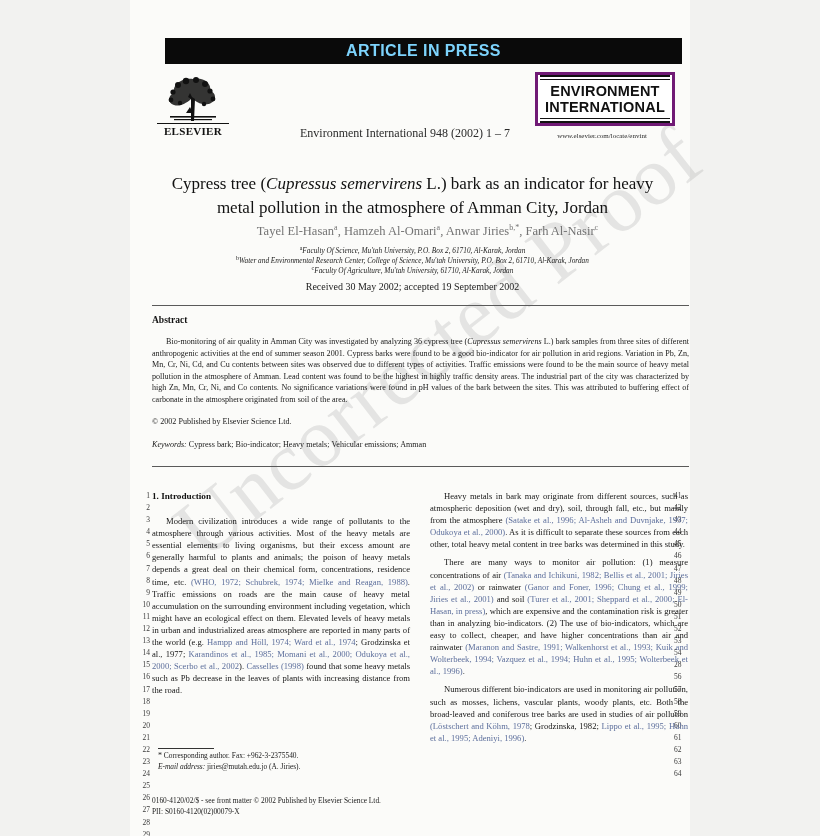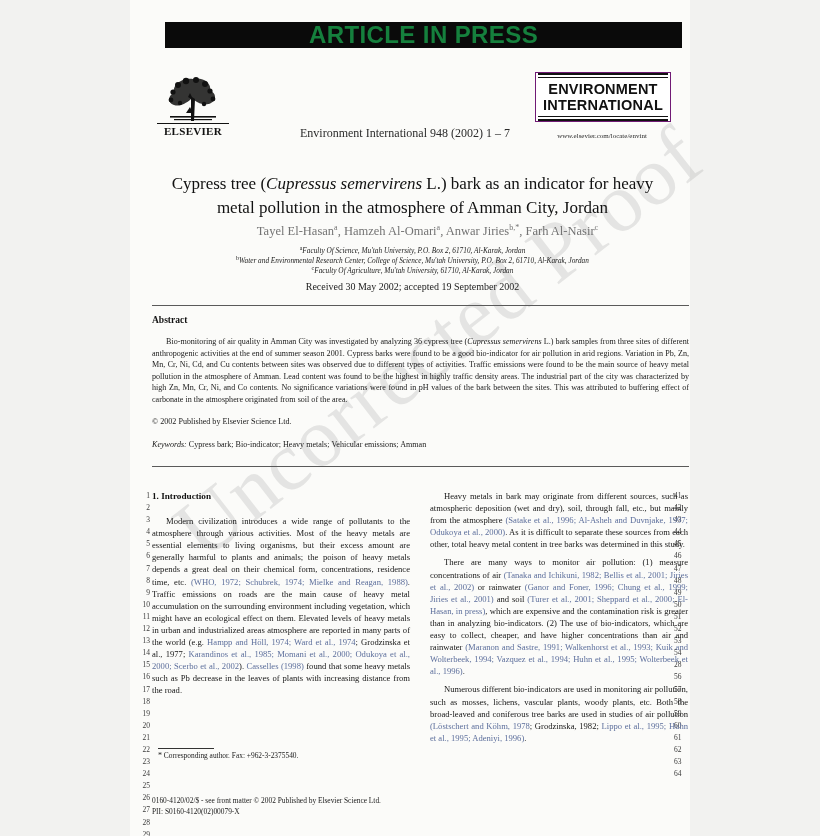--- a/index.html
+++ b/index.html
@@ -41,28 +41,28 @@
     z-index: 5;
     letter-spacing: 1px;
   }
 
   .content { position: relative; z-index: 10; }
 
   
   .aip-banner {
     position: absolute;
     left: 165px;
-    top: 22px;
+    top: 38px;
     width: 517px;
     height: 26px;
     background: #0a0a0a;
-    color: #15803d;
+    color: #7dd3fc;
     font-family: "Liberation Sans", sans-serif;
     font-weight: bold;
-    font-size: 24px;
+    font-size: 16px;
     letter-spacing: 0.4px;
     display: flex;
     align-items: center;
     justify-content: center;
   }
 
   
   .hdr { position: absolute; left: 130px; top: 70px; width: 560px; height: 80px; }
 
   .elsevier-logo {
@@ -101,21 +101,21 @@
     font-size: 12px;
     color: #2b2b2b;
   }
 
   .env-int-box {
     position: absolute;
     left: 405px;
     top: 2px;
     width: 134px;
     background: #ffffff;
-    border: 1px solid #701a75;
+    border: 3px solid #701a75;
     padding: 0;
   }
   .env-rule-top {
     border-top: 2.5px solid #111;
     border-bottom: 1px solid #111;
     height: 2px;
     margin: 0 2px 3px 2px;
   }
   .env-line {
     font-family: "Liberation Sans", sans-serif;
@@ -443,20 +443,21 @@
 
     <div class="col col-right">
       <p class="para"><span>Heavy metals in bark may originate from different sources, such as atmospheric deposition (wet and dry), soil, through fall, etc., but mainly from the atmosphere </span><span class="cite">(Satake et al., 1996; Al-Asheh and Duvnjake, 1997; Odukoya et al., 2000)</span><span>. As it is difficult to separate these sources from each other, total heavy metal content in tree barks was determined in this study.</span></p>
       <p class="para"><span>There are many ways to monitor air pollution: (1) measure concentrations of air </span><span class="cite">(Tanaka and Ichikuni, 1982; Bellis et al., 2001; Jiries et al., 2002)</span><span> or rainwater </span><span class="cite">(Ganor and Foner, 1996; Chung et al., 1999; Jiries et al., 2001)</span><span> and soil </span><span class="cite">(Turer et al., 2001; Sheppard et al., 2000; El-Hasan, in press)</span><span>, which are expensive and the contamination risk is greater than in analyzing bio-indicators. (2) The use of bio-indicators, which are easy to collect, cheaper, and have higher concentrations than air and rainwater </span><span class="cite">(Maranon and Sastre, 1991; Walkenhorst et al., 1993; Kuik and Wolterbeek, 1994; Vazquez et al., 1994; Huhn et al., 1995; Wolterbeek et al., 1996)</span><span>.</span></p>
       <p class="para"><span>Numerous different bio-indicators are used in monitoring air pollution, such as mosses, lichens, vascular plants, woody plants, etc. Both the broad-leaved and coniferous tree barks are used in studies of air pollution </span><span class="cite">(Löstschert and Köhm, 1978</span><span>; Grodzinska, 1982; </span><span class="cite">Lippo et al., 1995; Huhn et al., 1995; Adeniyi, 1996)</span><span>.</span></p>
     </div>
 
     <div class="fn-rule"></div>
     <div class="footnote">
       <div><span class="fn-star">*</span><span> Corresponding author. Fax: +962-3-2375540.</span></div>
+      <div><span class="fn-email-label">E-mail address:</span><span> jiries@mutah.edu.jo (A. Jiries).</span></div>
     </div>
 
     <div class="issn">
       <div>0160-4120/02/$ - see front matter © 2002 Published by Elsevier Science Ltd.</div>
       <div>PII: S0160-4120(02)00079-X</div>
     </div>
 
   </div>
 </div>
 

